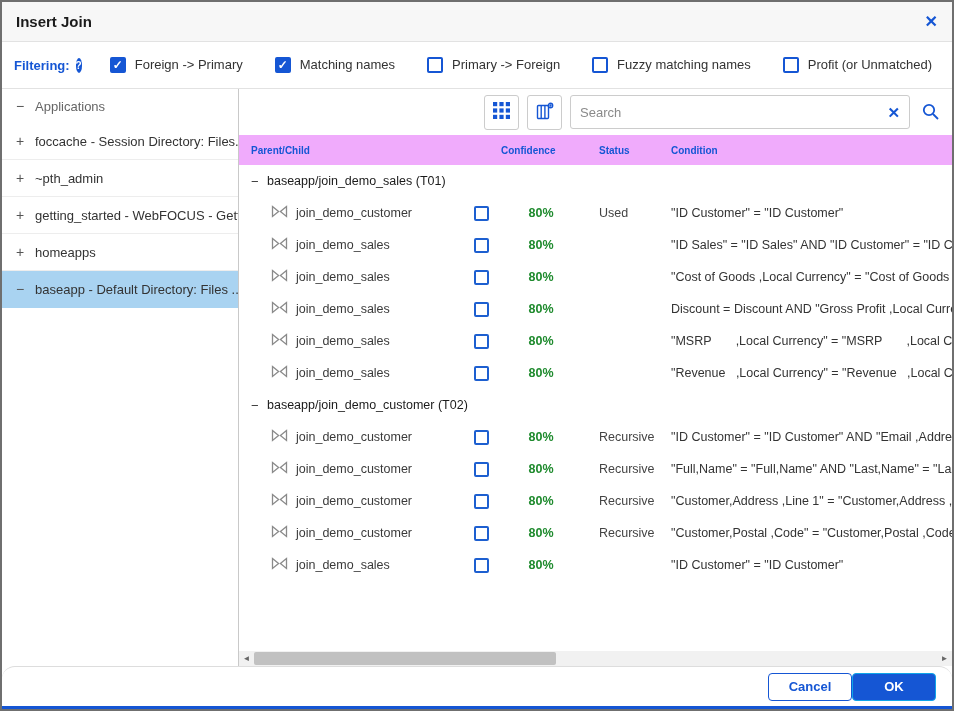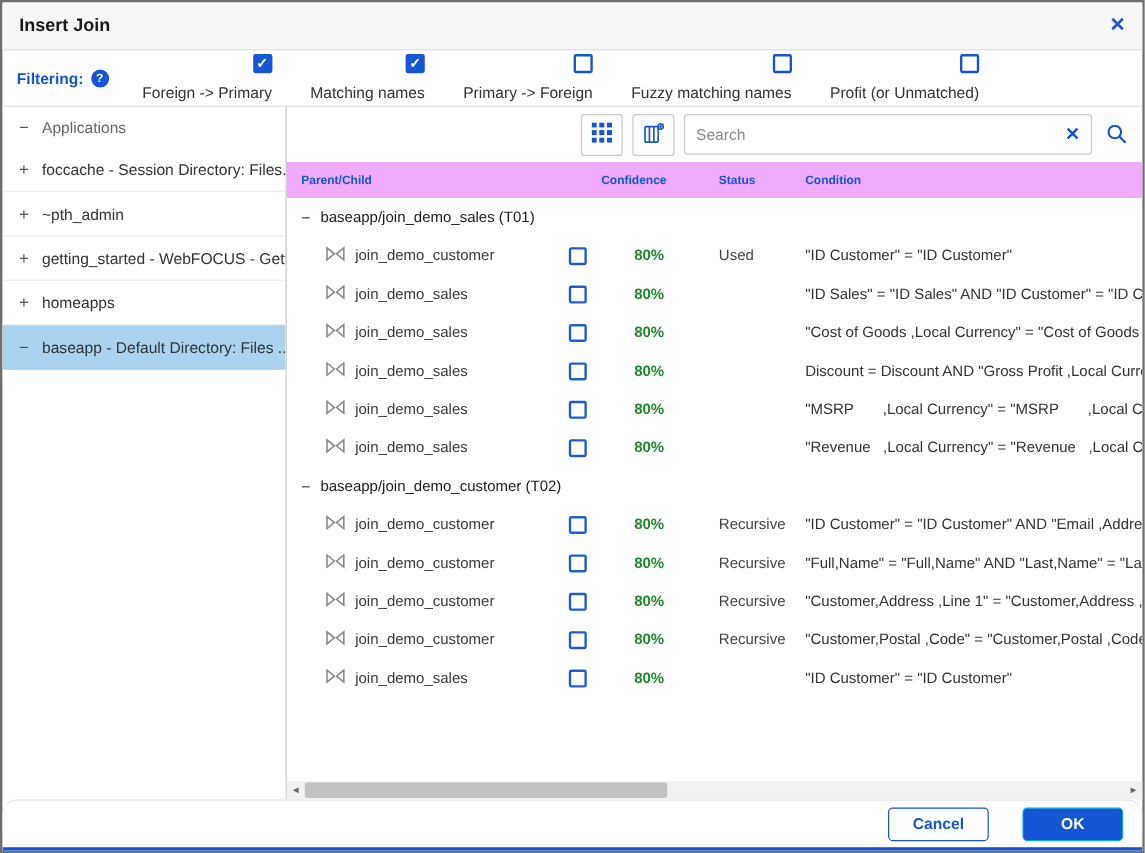--- a/index.html
+++ b/index.html
@@ -9,21 +9,21 @@
 
   
   .titlebar { height:40px; flex:0 0 40px; background:#f7f7f7; border-bottom:1px solid #e2e2e2; display:flex; align-items:center; justify-content:space-between; padding:0 14px; }
   .title { font-size:15px; font-weight:bold; color:#1b1b1b; }
   .close-x { color:#1556d4; font-size:16px; font-weight:bold; cursor:pointer; line-height:1; }
 
   
   .filterbar { height:47px; flex:0 0 47px; border-bottom:1px solid #e2e2e2; display:flex; align-items:center; padding:0 12px; }
   .filter-label { color:#1556d4; font-weight:bold; font-size:13px; }
   .help-dot { width:15px; height:15px; border-radius:50%; background:#1556d4; color:#fff; font-size:10px; font-weight:bold; display:inline-flex; align-items:center; justify-content:center; margin-left:6px; margin-right:14px; }
-  .cbgroup { display:flex; align-items:flex-end; gap:9px; margin-left:14px; margin-right:18px; white-space:nowrap;flex-direction:column; }
+  .cbgroup { display:flex; align-items:flex-start; gap:9px; margin-left:14px; margin-right:18px; white-space:nowrap; }
   .cb { width:16px; height:16px; flex:0 0 16px; border:2px solid #1556d4; border-radius:2px; background:#fff; display:inline-flex; align-items:center; justify-content:center; cursor:pointer; }
   .cb.checked { background:#1556d4; }
   .cb.checked::after { content:"✓"; color:#fff; font-size:12px; font-weight:bold; line-height:1; }
   .cb-label { font-size:13px; color:#333; }
 
   
   .bodyrow { flex:1 1 auto; display:flex; min-height:0; }
 
   
   .sidebar { width:237px; flex:0 0 237px; border-right:1px solid #c9c9c9; font-size:13px; overflow:hidden; }
@@ -58,21 +58,21 @@
   .statuscell { padding-left:18px; color:#444; }
   .condcell { white-space:pre; overflow:hidden; color:#333; }
 
   
   .hscroll { margin-top:auto; height:15px; flex:0 0 15px; display:flex; align-items:stretch; background:#f1f1f1; }
   .scroll-arrow { width:15px; flex:0 0 15px; display:flex; align-items:center; justify-content:center; font-size:8px; color:#666; background:#f1f1f1; cursor:pointer; }
   .scroll-track { flex:1; position:relative; background:#f1f1f1; }
   .scroll-thumb { position:absolute; left:0; top:1px; bottom:1px; width:302px; background:#c1c1c1; border-radius:2px; cursor:grab; }
 
   
-  .footer { height:40px; flex:0 0 40px; border-top:1px solid #ddd; display:flex; align-items:center; justify-content:flex-end; gap:28px; padding-right:16px; background:#fff;border-radius:13px; }
+  .footer { height:40px; flex:0 0 40px; border-top:1px solid #ddd; display:flex; align-items:center; justify-content:flex-end; gap:0; padding-right:16px; background:#fff;border-radius:13px; }
   .btn { min-width:84px; height:28px; border-radius:4px; font-size:13px; font-weight:600; display:flex; align-items:center; justify-content:center; cursor:pointer; padding:0 14px; font-family:"Liberation Sans", sans-serif; }
   .btn-cancel { background:#fff; border:1px solid #1556d4; color:#1556d4; }
   .btn-ok { background:#1556d4; border:1px solid #0ea5e9; color:#fff; }
   .bottombar { height:3px; flex:0 0 3px; background:#1556d4; }
 </style>
 </head>
 <body>
 
 <div class="dialog">
 

